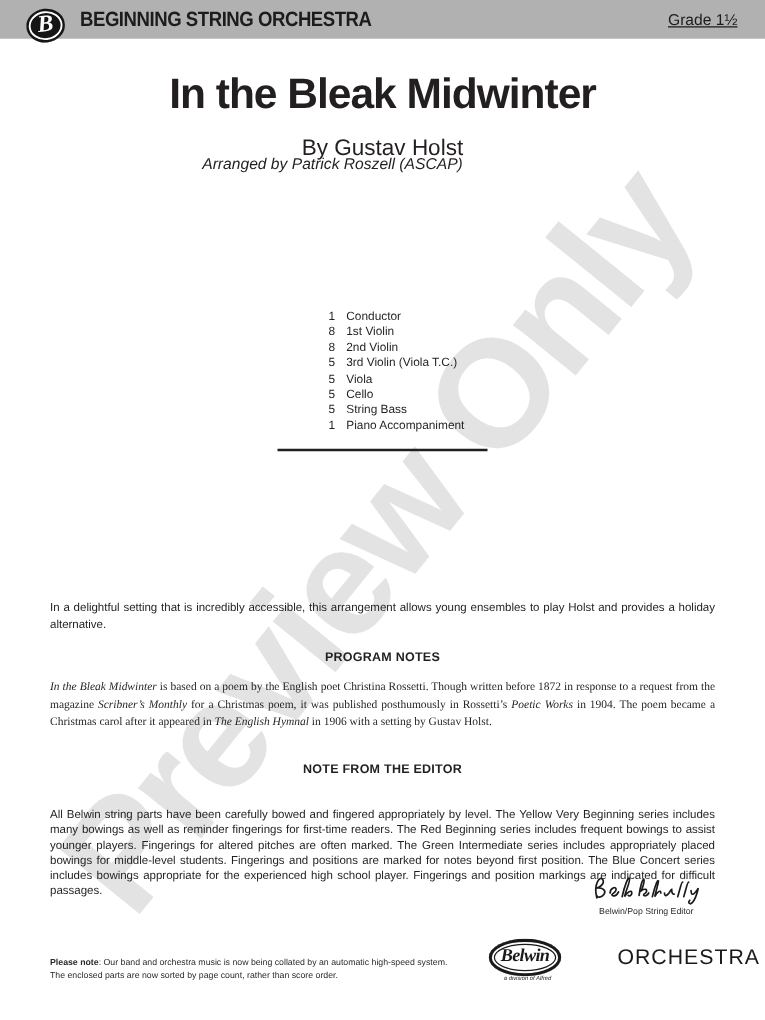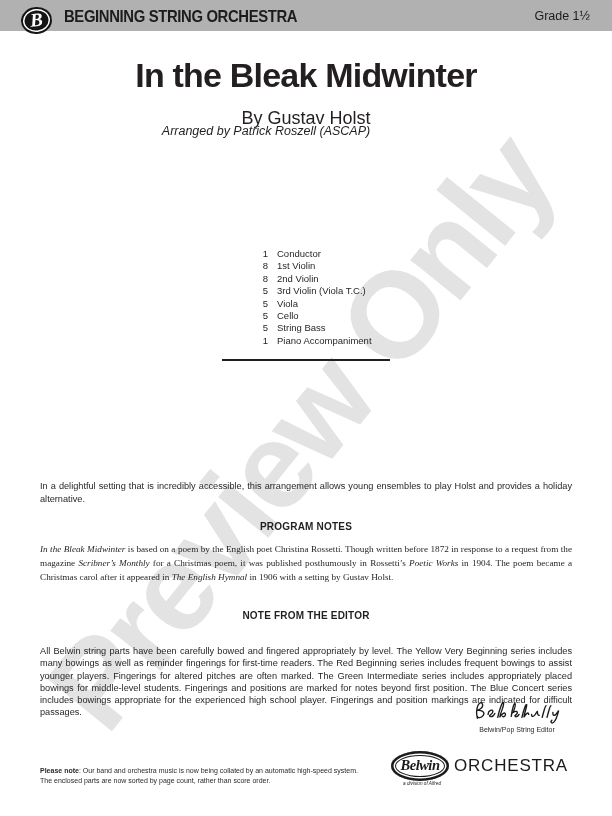--- a/index.html
+++ b/index.html
@@ -21,21 +21,21 @@
     position:absolute;left:21px;top:7px;width:31px;height:27px;border-radius:50%;
     background:#151515;box-shadow:inset 0 0 0 2px #151515, inset 0 0 0 3.5px #fff;
     display:flex;align-items:center;justify-content:center;transform:rotate(-6deg);
   }
   .b-logo span{color:#fff;font-family:"Liberation Serif",serif;font-style:italic;font-weight:bold;font-size:19px;line-height:1;margin-top:-2px;}
   .series{
     position:absolute;left:64px;top:0;height:31px;line-height:33px;
     font-size:16.5px;font-weight:bold;letter-spacing:-0.4px;color:#1c1c1c;
     transform:scaleX(0.9);transform-origin:left center;white-space:nowrap;
   }
-  .grade{position:absolute;right:22px;top:0;height:42px;line-height:32px;font-size:12.5px;color:#1c1c1c;}
+  .grade{position:absolute;right:22px;top:0;height:42px;line-height:32px;font-size:12.5px;color:#1c1c1c;text-decoration:underline;}
   
   .title{position:absolute;top:56px;left:0;width:612px;text-align:center;
     font-size:34px;font-weight:bold;letter-spacing:-0.8px;}
   .composer{position:absolute;top:108px;left:0;width:612px;text-align:center;font-size:18px;}
   .arranger{position:absolute;top:124px;left:0;width:532px;text-align:center;font-size:12.5px;font-style:italic;}
   
   .instr{position:absolute;top:235px;left:222px;width:168px;}
   .instr-head{display:flex;align-items:center;}
   .instr-head .rule{flex:1;height:1.4px;background:#231f20;}
   .instr-head .ht{padding:0 5px;font-size:11px;font-weight:bold;letter-spacing:0.3px;white-space:nowrap;}
@@ -51,21 +51,21 @@
   .p-program{top:543px;line-height:13.8px;font-family:Liberation Serif, serif;}
   .h-editor{top:610px;}
   .p-editor{top:597px;line-height:12.3px;margin-top:48px;}
   em{font-style:italic;}
   strong{font-weight:bold;}
   
   .sig-svg{position:absolute;left:470px;top:697px;width:98px;height:29px;}
   .sig-title{position:absolute;left:458px;top:726px;width:118px;text-align:center;font-size:7px;color:#2a2a2a;}
   
   .foot-note{position:absolute;left:40px;top:766px;width:330px;font-size:7px;line-height:9.8px;color:#2a2a2a;text-align:left;}
-  .pub{position:absolute;left:391px;top:751px;display:flex;align-items:center;}
+  .pub{position:absolute;left:391px;top:751px;display:flex;align-items:center;gap:40px;}
   .pub-oval{
     position:relative;width:58px;height:30px;border-radius:50%;background:#fff;flex:none;
     box-shadow:inset 0 0 0 2.5px #1a1a1a, inset 0 0 0 4px #fff, inset 0 0 0 5px #1a1a1a;
     display:flex;align-items:center;justify-content:center;
   }
   .pub-oval .bw{font-family:"Liberation Serif",serif;font-style:italic;font-weight:bold;font-size:14.5px;letter-spacing:-0.5px;color:#1a1a1a;margin-top:-1px;}
   .pub-tag{position:absolute;left:12px;top:30px;font-size:6px;transform:scale(0.78);transform-origin:left top;white-space:nowrap;font-style:italic;color:#1a1a1a;}
   .pub-brand{margin-left:5px;font-size:17px;font-weight:normal;letter-spacing:0.8px;color:#1a1a1a;}
 </style>
 </head>

